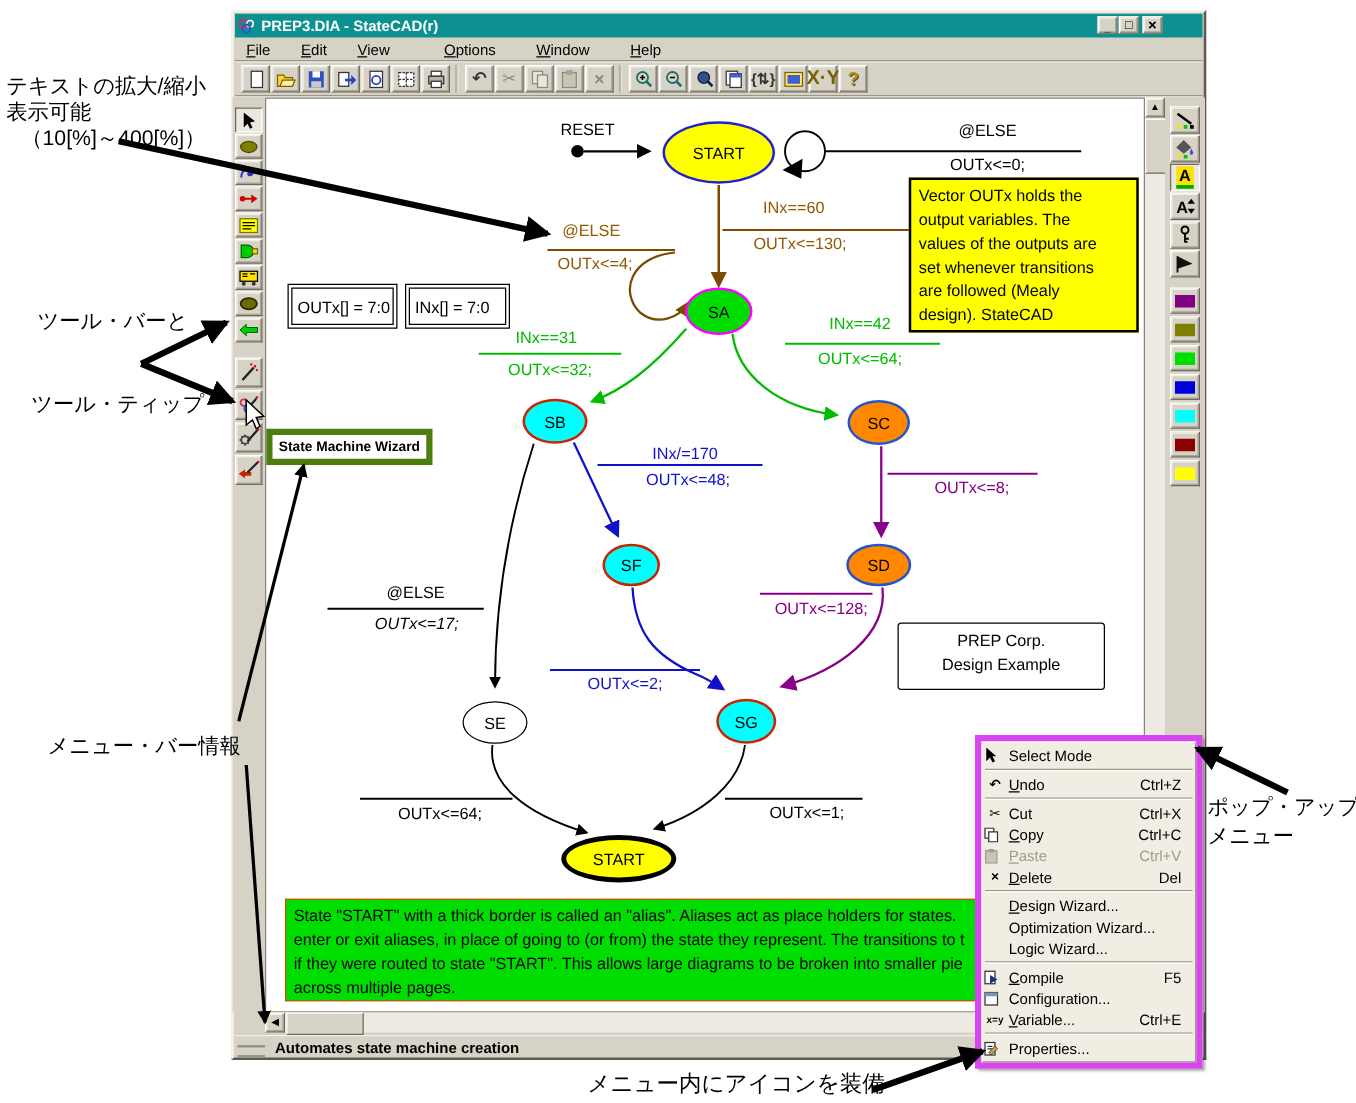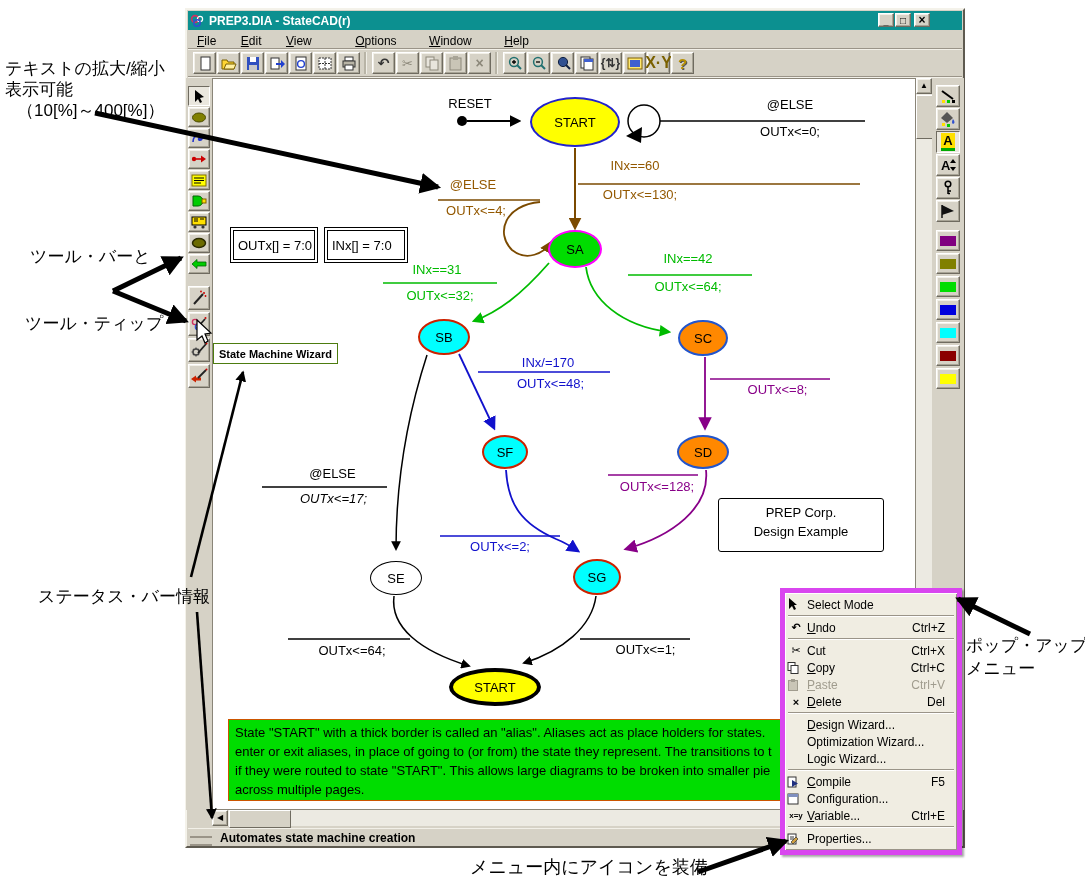--- a/index.html
+++ b/index.html
@@ -36,21 +36,21 @@
   .pm-item{height:17px;display:flex;align-items:center;position:relative}
   .pm-ico{width:18px;text-align:center;flex:0 0 18px;font-size:11px}
   .pm-lab{flex:1;padding-left:2px}
   .pm-lab.u::first-letter{text-decoration:underline}
   .pm-sc{padding-right:10px;text-align:right}
   .pm-sep{height:0;border-top:1px solid #9A9488;border-bottom:1px solid #FFFFFF;margin:2px 1px}
   .disabled{color:#A09C8E}
   
   .jp{position:absolute;font-size:17px;color:#000;white-space:nowrap;z-index:90;
       font-family:"Liberation Sans","DejaVu Sans",sans-serif}
-  #tooltip{position:absolute;background:#FFFFFF;border:1px solid #4d7c0f;font-size:11px;font-weight:bold;
+  #tooltip{position:absolute;background:#FFFFFF;border:5px solid #4d7c0f;font-size:11px;font-weight:bold;
            display:flex;align-items:center;padding:0 5px;z-index:40;white-space:nowrap}
   .statusbar{font-size:12px;font-weight:bold;display:flex;align-items:center}
   svg{display:block}
 </style>
 </head>
 <body>
 
 <div id="page">
 
   <div class="abs chrome frame" style="left:185px;top:8px;width:780px;height:840px;box-sizing:border-box"></div>
@@ -450,20 +450,28 @@
   <div class="tl" style="left: 312px; top: 643px; width: 80px; z-index: 6; color: rgb(0, 0, 0);">OUTx&lt;=64;</div>
   <div class="tl" style="left: 608px; top: 642px; width: 75px; z-index: 6; color: rgb(0, 0, 0);">OUTx&lt;=1;</div>
 
   <div class="iobox" style="left:230px;top:227px;width:88px;height:36px;z-index:7">
       <div class="in">OUTx[] = 7:0</div>
     </div>
   <div class="iobox" style="left:324px;top:227px;width:84px;height:36px;z-index:7">
       <div class="in">INx[] = 7:0</div>
     </div>
 
+  <div class="note" style="left:727px;top:142px;width:184px;height:124px;background:#FFFF00;border:2px solid #000;padding:3px 6px;z-index:7">
+    <div>Vector OUTx holds the</div>
+    <div>output variables.  The</div>
+    <div>values of the outputs are</div>
+    <div>set whenever transitions</div>
+    <div>are followed (Mealy</div>
+    <div>design).  StateCAD</div>
+  </div>
 
   <div class="note" style="left:718px;top:498px;width:166px;height:54px;background:#fff;border:1.5px solid #000;border-radius:3px;text-align:center;padding-top:4px;z-index:7">
     <div>PREP Corp.</div>
     <div>Design Example</div>
   </div>
 
   <div class="note" style="left:228px;top:719px;width:682px;height:82px;background:#00DD00;border:1px solid #CC5500;padding:3px 6px;overflow:hidden;white-space:nowrap;z-index:7">
     <div>State "START" with a thick border is called an "alias".  Aliases act as place holders  for states.</div>
     <div> enter or exit aliases, in place of going to (or from) the state they represent.  The transitions to t</div>
     <div>if they were routed to state "START".   This allows large diagrams to be broken into smaller pie</div>
@@ -670,21 +678,21 @@
     </div>
   </div>
 
   <div class="jp" style="left:5px;top:58px;line-height:21px">
     <div>テキストの拡大/縮小</div>
     <div>表示可能</div>
     <div style="padding-left:12px">（10[%]～400[%]）</div>
   </div>
   <div class="jp" style="left:30px;top:245px">ツール・バーと</div>
   <div class="jp" style="left:25px;top:312px">ツール・ティップ</div>
-  <div class="jp" style="left:38px;top:585px">ステータス・バー情報</div>
+  <div class="jp" style="left:38px;top:585px">メニュー・バー情報</div>
   <div class="jp" style="left:966px;top:634px;line-height:23px">
     <div>ポップ・アップ</div>
     <div>メニュー</div>
   </div>
   <div class="jp" style="left:470px;top:855px;font-size:18px">メニュー内にアイコンを装備</div>
 
   <svg class="abs" width="1085" height="882" style="left:0;top:0;z-index:100;pointer-events:none">
     <defs>
       <marker id="mk-ann" viewBox="0 0 10 10" refX="8.5" refY="5" markerWidth="4.2" markerHeight="4.2" orient="auto" markerUnits="strokeWidth">
         <path d="M0,0 L10,5 L0,10 z" fill="#000"></path>

